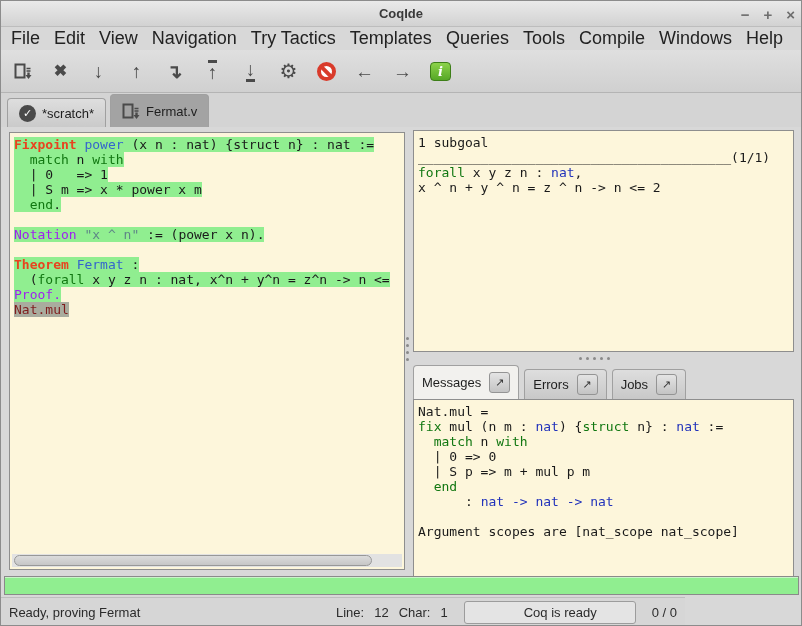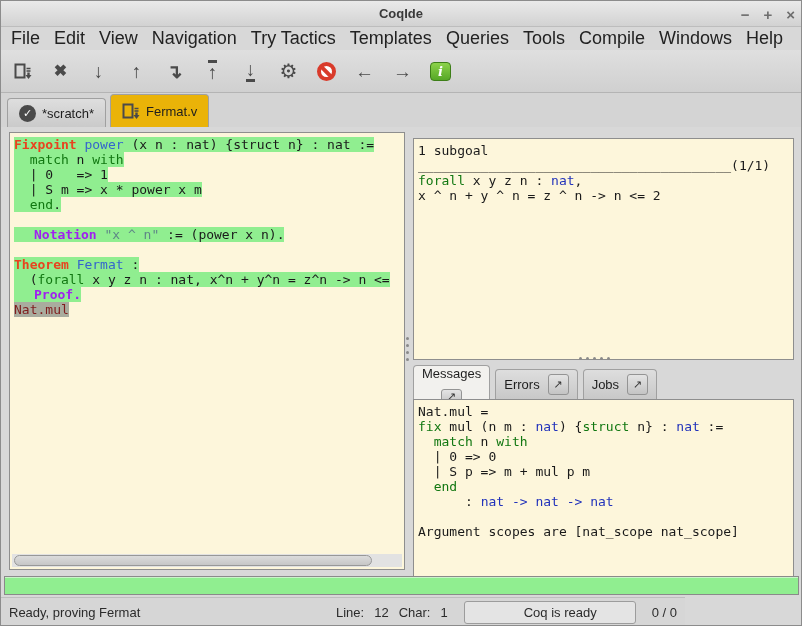--- a/index.html
+++ b/index.html
@@ -39,59 +39,59 @@
            border:1px solid #3d7e18; border-radius:4px; color:#fff; font-family:"DejaVu Serif",serif;
            font-style:italic; font-weight:bold; font-size:13px; display:flex; align-items:center;
            justify-content:center; }
 
   
   .tabbar { height:34px; display:flex; align-items:flex-end; gap:4px; padding-left:6px;
             background:#d4d4d4; }
   .tab { height:29px; display:flex; align-items:center; gap:6px; padding:0 11px;
          border:1px solid #a0a0a0; border-bottom:none; border-radius:4px 4px 0 0;
          background:linear-gradient(#dedede,#cacaca); font-size:13px; color:#1e1e1e; }
-  .tab.active { background:#eab308; height:33px; }
+  .tab.active { background:#a3a3a3; height:33px; }
   .chk { width:17px; height:17px; border-radius:50%; background:#4a4a4a; color:#fff;
          font-size:11px; display:flex; align-items:center; justify-content:center; }
 
   
   .content { position:absolute; top:126px; left:0; width:802px; height:448px; }
   .pane { position:absolute; background:var(--editor-bg); border:1px solid #8e8e8e; }
   .editor-pane { left:8px; top:5px; width:396px; height:438px; }
   .code { position:absolute; left:2px; top:2px; right:2px; bottom:16px; overflow:hidden;
           font-family:"DejaVu Sans Mono",monospace; font-size:13px; line-height:15px;
           white-space:pre; padding:2px 0 0 2px; color:#1a1a1a; }
   .cline { min-height:15px; }
   .hscroll { position:absolute; left:2px; right:2px; bottom:2px; height:13px; background:#e2e2e2; }
   .hthumb { position:absolute; left:2px; top:1px; width:358px; height:11px;
             background:linear-gradient(#dcdcdc,#c6c6c6); border:1px solid #989898; border-radius:6px; }
 
-  .goals-pane { left:412px; top:11px; width:381px; height:222px; }
+  .goals-pane { left:412px; top:3px; width:381px; height:222px; }
   .goals-pane .code, .msg-pane .code { bottom:2px; }
 
   .vgrip { position:absolute; left:405px; top:210px; display:flex; flex-direction:column; gap:4px; }
   .hgrip { position:absolute; left:578px; top:230px; display:flex; gap:4px; }
   .dot { width:3px; height:3px; border-radius:50%; background:#8a8a8a; }
 
   .msgtabs { position:absolute; left:412px; top:238px; height:34px; display:flex;
              align-items:flex-end; gap:5px; }
   .mtab { display:flex; align-items:center; gap:8px; padding:0 8px; height:30px;
           border:1px solid #a0a0a0; border-bottom:none; border-radius:4px 4px 0 0;
           background:linear-gradient(#dedede,#c8c8c8); font-size:13px; color:#1e1e1e; }
-  .mtab.active { background:#f2f1ee; height:34px;flex-direction:column; }
+  .mtab.active { background:#f2f1ee; height:34px; }
   .detach { width:21px; height:21px; border:1px solid #949494; border-radius:3px;
             background:linear-gradient(#e4e4e4,#c4c4c4); display:flex; align-items:center;
             justify-content:center; font-size:11px; color:#333; }
   .msg-pane { left:412px; top:272px; width:381px; height:190px; }
 
   
   .c-kw   { color:#e8431f; font-weight:bold; }
   .c-ident{ color:#3465cd; }
   .c-kw2  { color:#117711; }
-  .c-decl { color:#a020f0; font-weight:bold;margin-left:20px; }
+  .c-decl { color:#a020f0; font-weight:normal; }
   .c-str  { color:#5f8787; }
   .c-type { color:#2233bb; }
   .c-plain{ color:#1a1a1a; }
   .c-sel  { background:var(--selection-bg); color:#7f1d1d; }
   .bg-ok  { background:var(--processed-bg); }
 
   
   .progress { position:absolute; top:575px; left:3px; width:795px; height:19px;
               background:var(--progress-green); border:1px solid #8a8a8a;
               box-shadow:inset 0 1px 0 #c9f4c9; }

